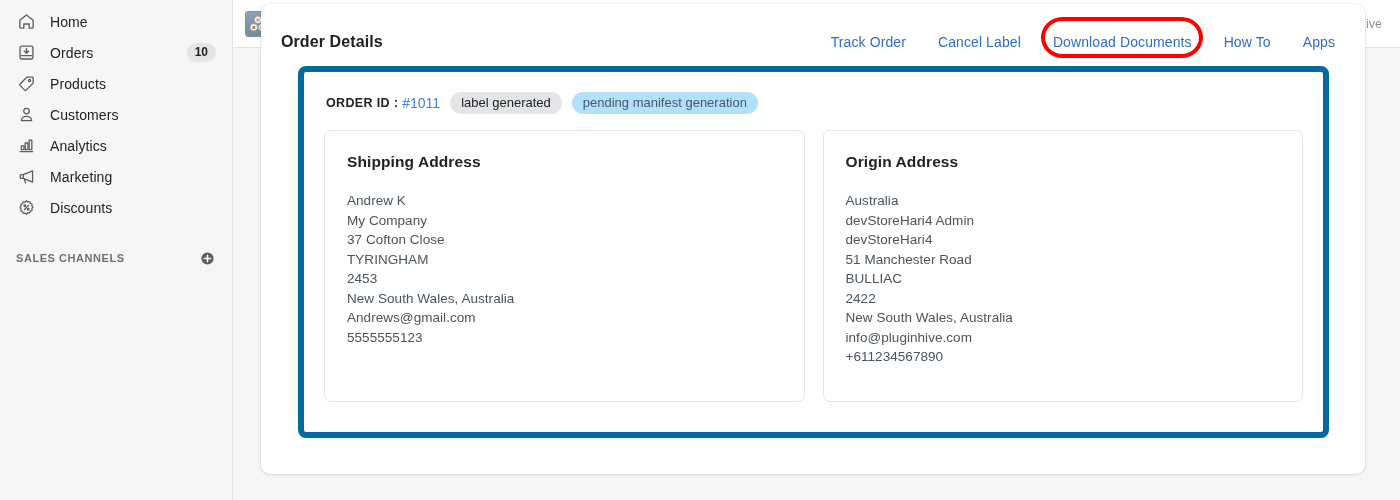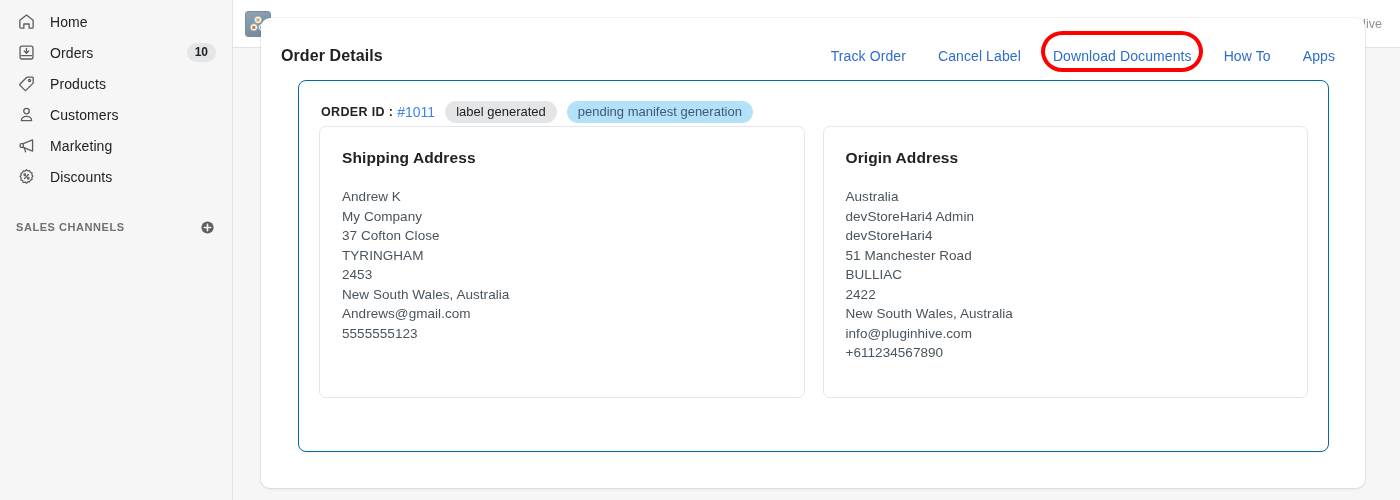--- a/index.html
+++ b/index.html
@@ -144,21 +144,21 @@
   .by-line {
     margin-left: auto;
     font-size: 12.5px;
     color: #8c9196;
   }
 
   
   .card {
     position: absolute;
     left: 28px;
-    top: 18px;
+    top: 4px;
     width: 1104px;
     min-height: 470px;
     background: #ffffff;
     border-radius: 9px;
     box-shadow: 0 0 0 1px rgba(63,63,68,0.05), 0 1px 3px rgba(63,63,68,0.12);
   }
 
   .card-head {
     display: flex;
     align-items: center;
@@ -199,21 +199,21 @@
     width: 162px;
     height: 41px;
     border: 4px solid #ff0000;
     border-radius: 22px / 21px;
     pointer-events: none;
   }
 
   
   .inner {
     margin: 6px 36px 0 37px;
-    border: 1px solid #0369a1;
+    border: 6px solid #0369a1;
     border-radius: 8px;
     background: #fff;
     box-shadow: 0 1px 2px rgba(63,63,68,0.06);
     padding: 20px 20px 24px 20px;
     min-height: 372px;
   }
 
   .order-row {
     display: flex;
     align-items: center;
@@ -240,21 +240,21 @@
     padding: 3px 11px 4px 11px;
     line-height: 15px;
     white-space: nowrap;
   }
   .badge.gray { background: #e4e5e7; color: #202223; }
   .badge.blue { background: #b4e1fa; color: #43596d; }
 
   .addr-grid {
     display: flex;
     gap: 18px;
-    margin-top: 3px;
+    margin-top: 16px;
   }
 
   .addr-card {
     flex: 1;
     border: 1px solid #e3e5e7;
     border-radius: 7px;
     background: #fff;
     padding: 22px 22px 26px 22px;
     min-height: 272px;
   }
@@ -315,20 +315,31 @@
     <div class="nav-item">
       <span class="nav-icon">
         <svg width="19" height="19" viewBox="0 0 20 20" fill="none" stroke="#5c5f62" stroke-width="1.4" stroke-linejoin="round" stroke-linecap="round">
           <circle cx="10" cy="6.4" r="2.9"></circle>
           <path d="M4.6 16.4c0-2.7 2.4-4.5 5.4-4.5s5.4 1.8 5.4 4.5z"></path>
         </svg>
       </span>
       <span class="nav-label">Customers</span>
     </div>
 
+    <div class="nav-item">
+      <span class="nav-icon">
+        <svg width="19" height="19" viewBox="0 0 20 20" fill="none" stroke="#5c5f62" stroke-width="1.4" stroke-linejoin="round" stroke-linecap="round">
+          <path d="M3.4 16.4h13.2"></path>
+          <rect x="4.6" y="10.4" width="2.8" height="4"></rect>
+          <rect x="8.7" y="7.4" width="2.8" height="7"></rect>
+          <rect x="12.8" y="4.4" width="2.8" height="10"></rect>
+        </svg>
+      </span>
+      <span class="nav-label">Analytics</span>
+    </div>
 
     <div class="nav-item">
       <span class="nav-icon">
         <svg width="19" height="19" viewBox="0 0 20 20" fill="none" stroke="#5c5f62" stroke-width="1.4" stroke-linejoin="round" stroke-linecap="round">
           <path d="M16.4 4.2 6.6 8v4l9.8 3.8z"></path>
           <path d="M6.6 8H4.4a1 1 0 0 0-1 1v2a1 1 0 0 0 1 1h2.2"></path>
           <path d="M7.6 12.2 9 16.6"></path>
         </svg>
       </span>
       <span class="nav-label">Marketing</span>

